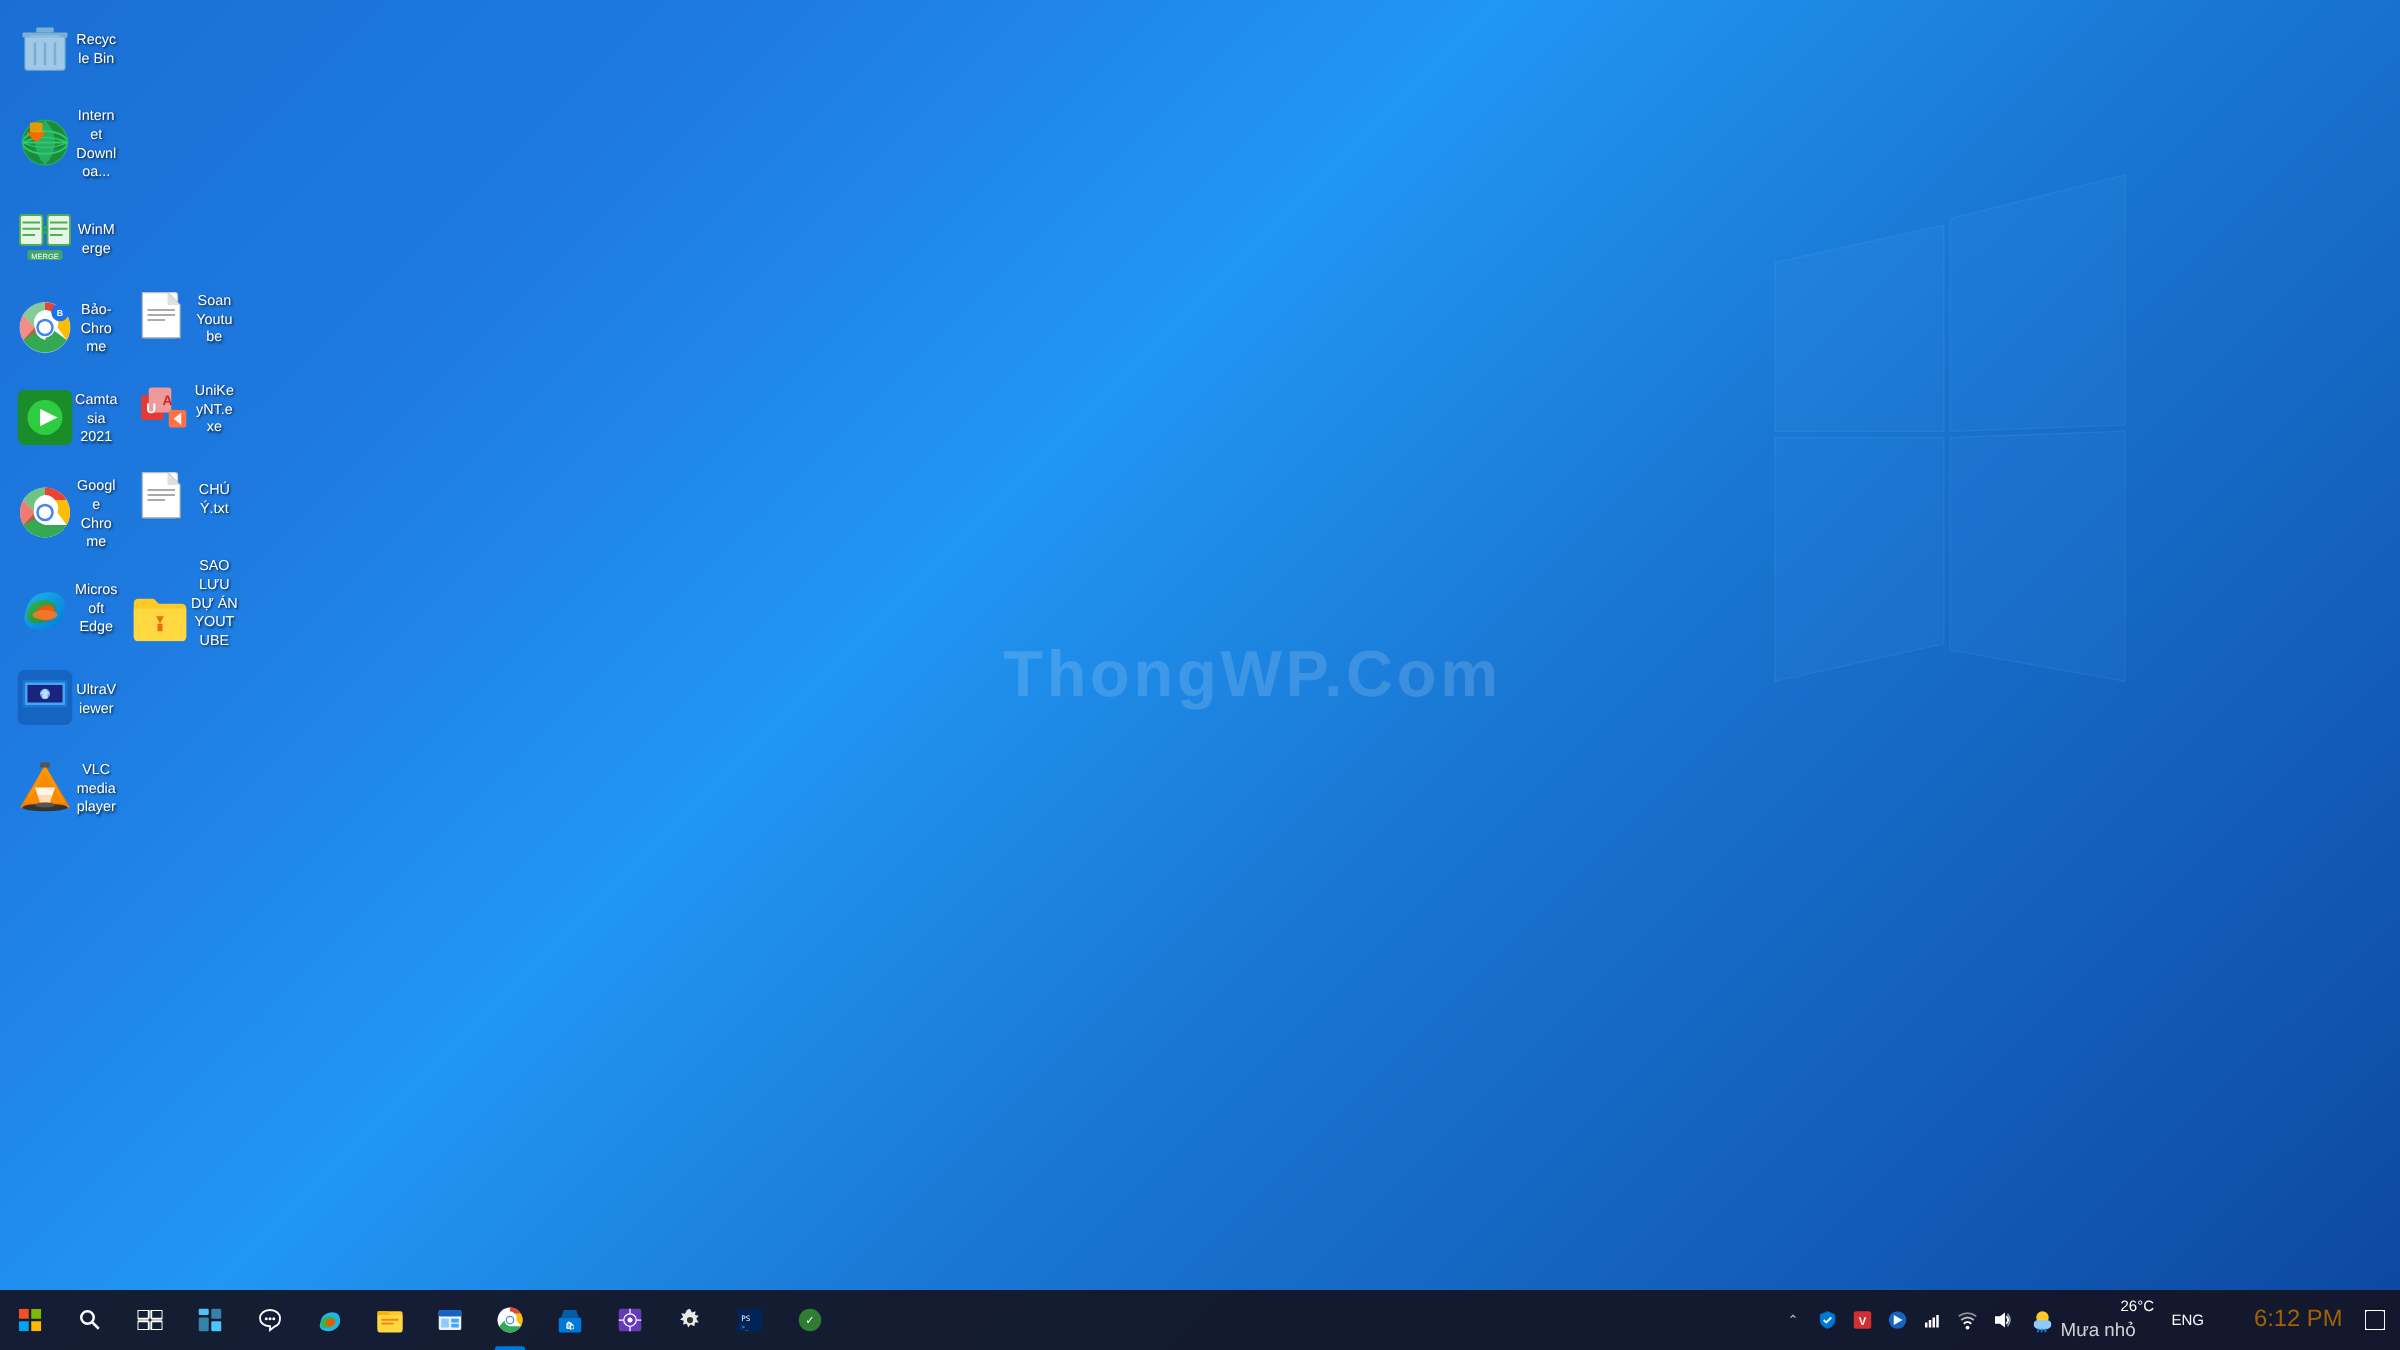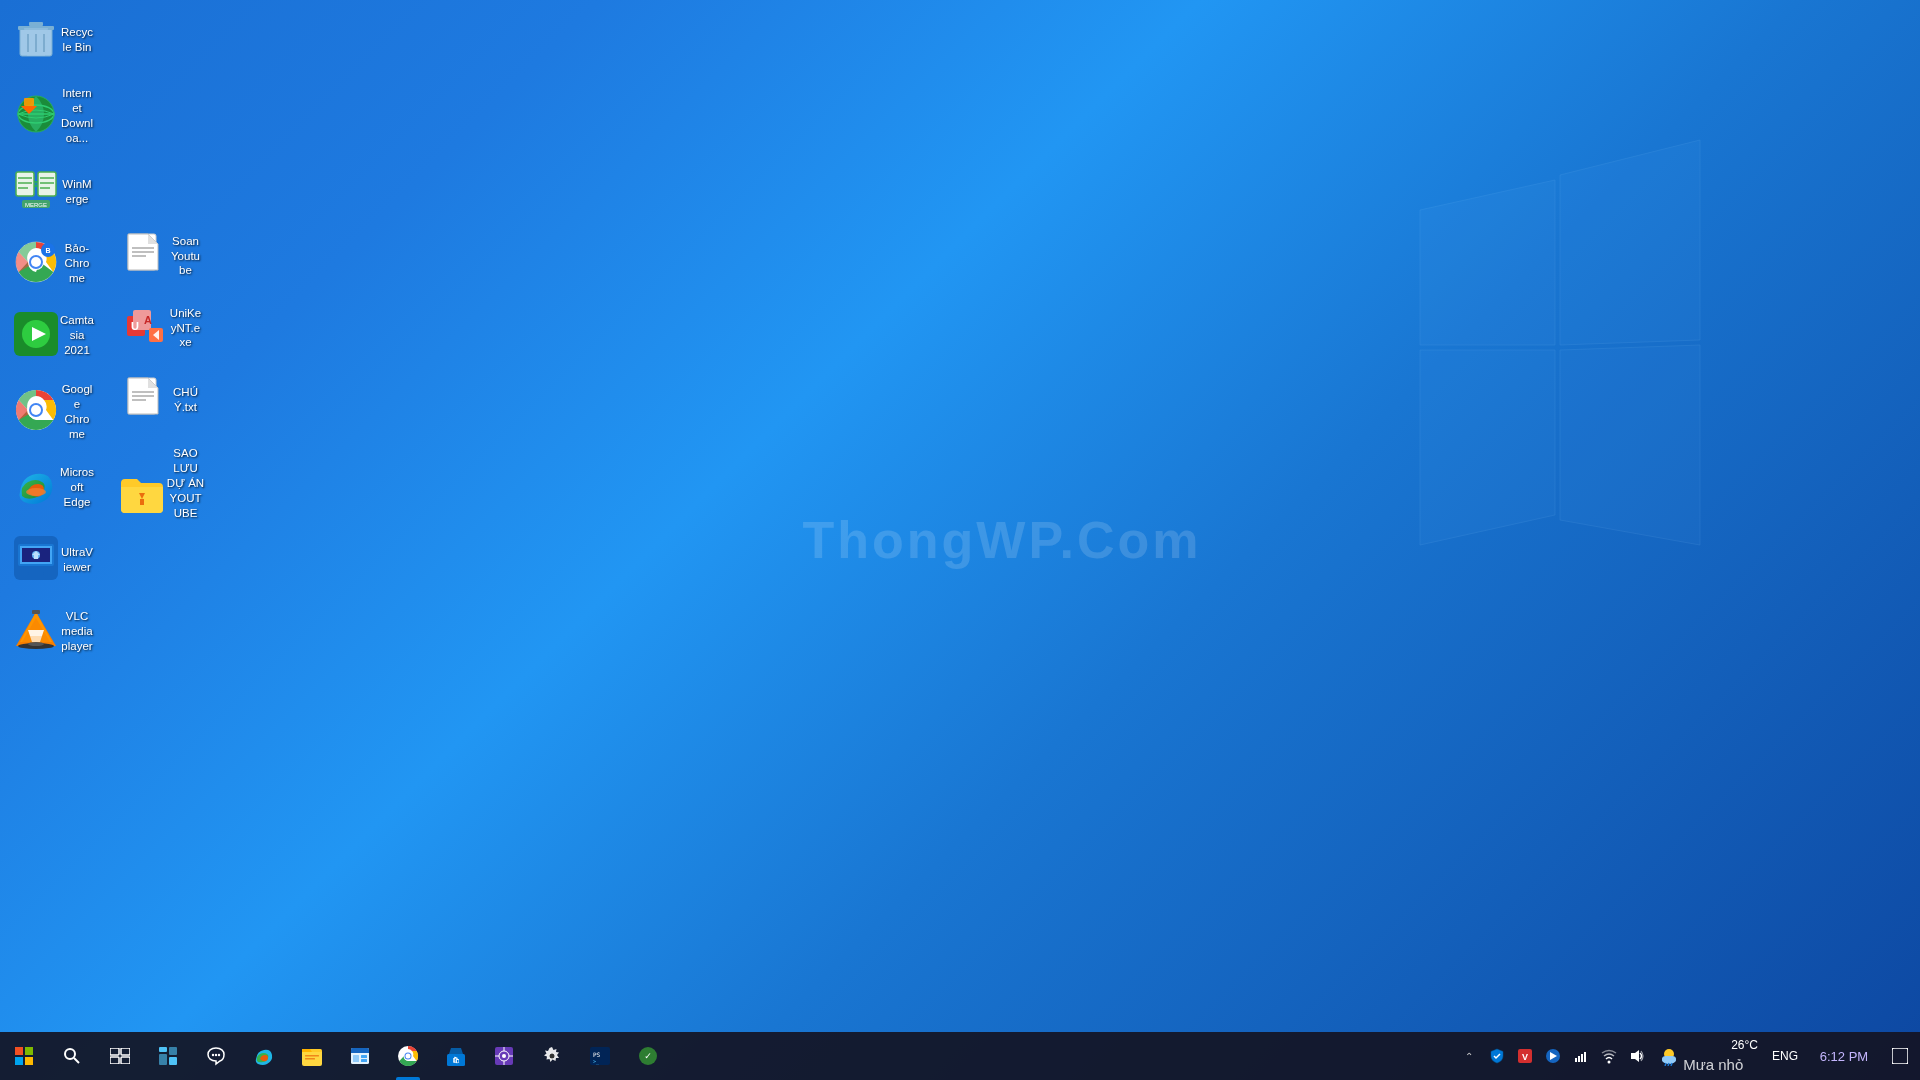--- a/index.html
+++ b/index.html
@@ -173,23 +173,24 @@
       flex-direction: column;
       align-items: center;
       justify-content: center;
       padding: 0 10px;
       height: 48px;
       cursor: pointer;
       min-width: 80px;
     }
 
     .clock-time {
-      color: #c4b5fd;
-      font-size: 13px;
+      color: #a16207;
+      font-size: 19px;
       font-weight: 400;
+      margin-left: 24px;
     }
 
     .lang-section {
       padding: 0 6px;
       height: 60px;
       display: flex;
       align-items: center;
       cursor: pointer;
       color: #fff;
       font-size: 12px;
@@ -390,21 +391,21 @@
 
           <ellipse cx="22" cy="38" rx="18" ry="3" fill="#333"></ellipse>
           <ellipse cx="22" cy="36" rx="8" ry="2" fill="#555"></ellipse>
           <rect x="18" y="2" width="8" height="4" rx="1" fill="#555"></rect>
         </svg>
       </div>
       <span class="icon-label">VLC media<br>player</span>
     </div>
   </div>
 
-  <div style="position:absolute; top:8px; left:114px; display:flex; flex-direction:column; align-items:center; gap:4px;">
+  <div style="position:absolute; top:8px; left:100px; display:flex; flex-direction:column; align-items:center; gap:4px;">
 
     <div style="height: 212px;"></div>
 
     <div class="desktop-icon">
       <div class="icon-img">
         <svg width="42" height="44" viewBox="0 0 42 44">
           <rect x="4" y="2" width="28" height="36" rx="2" fill="white" stroke="#ccc" stroke-width="1"></rect>
           <path d="M24 2 L24 12 L34 12" fill="none" stroke="#ccc" stroke-width="1"></path>
           <path d="M24 2 L34 12 L34 38 L4 38 L4 2Z" fill="white" stroke="#bbb" stroke-width="1"></path>
           <path d="M24 2 L24 12 L34 12" fill="#e0e0e0"></path>

